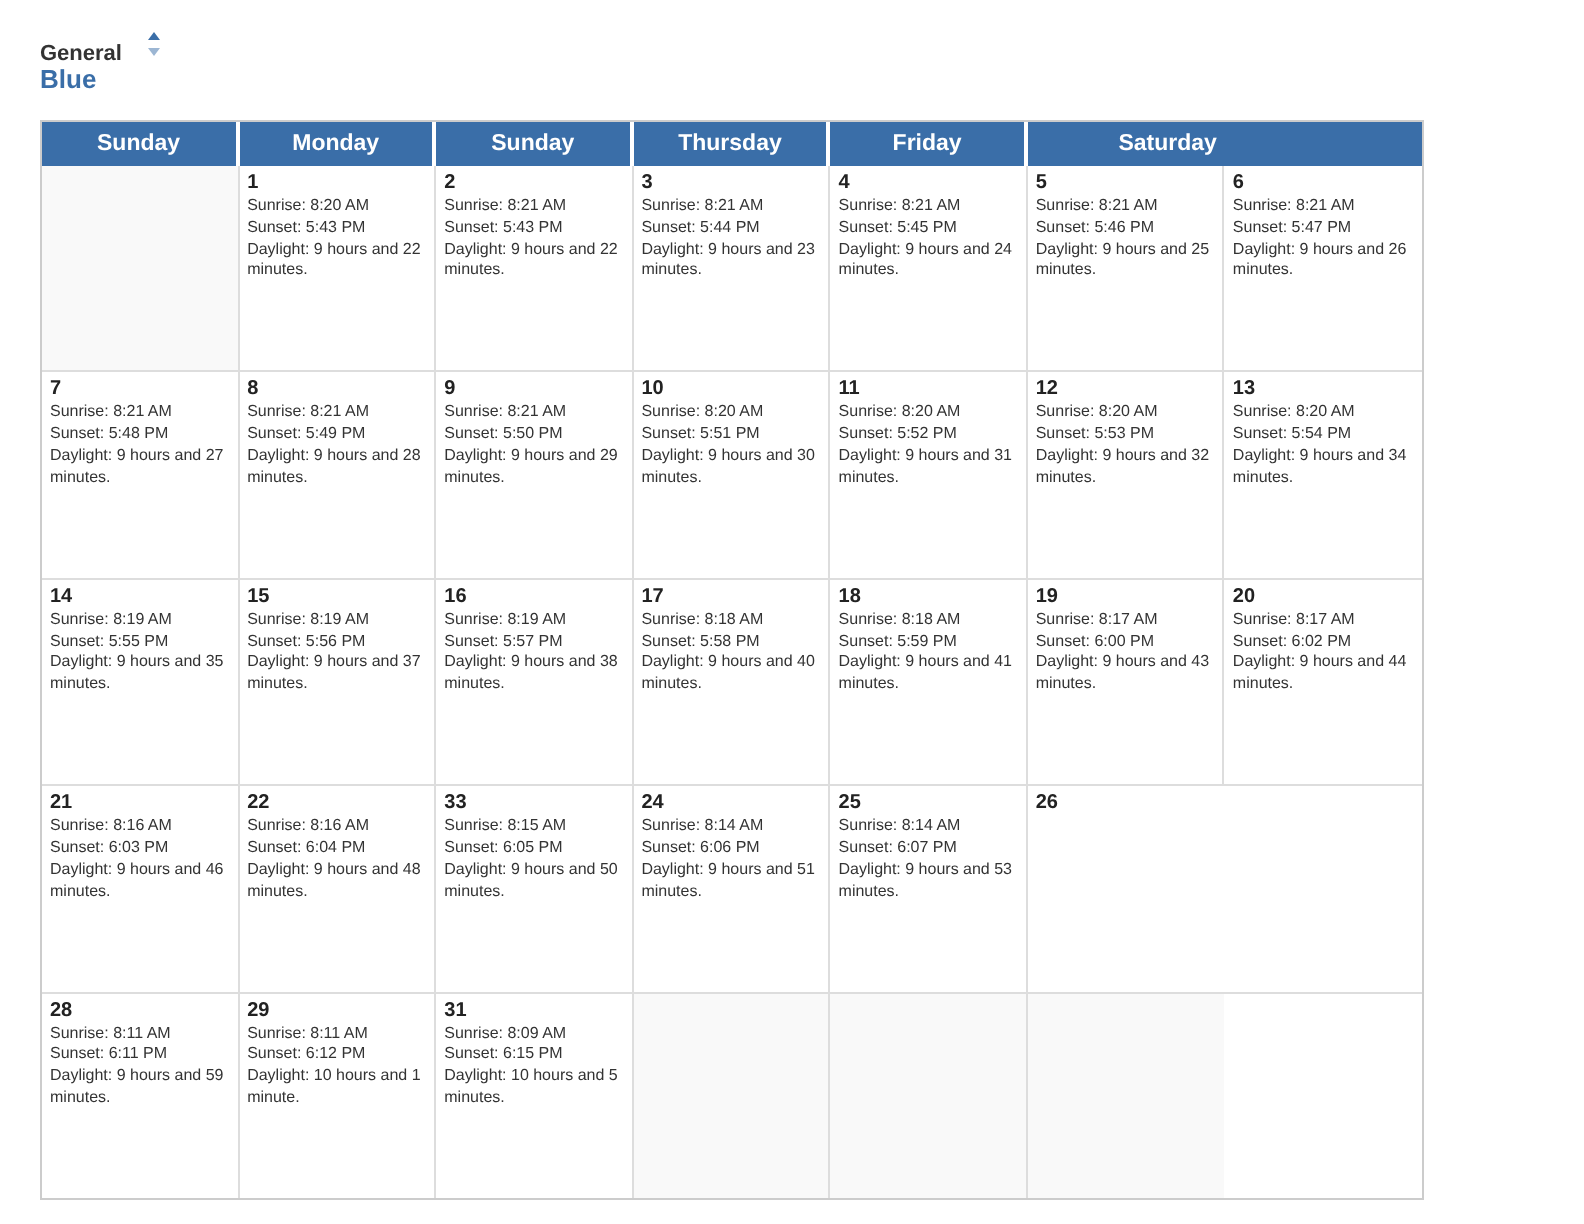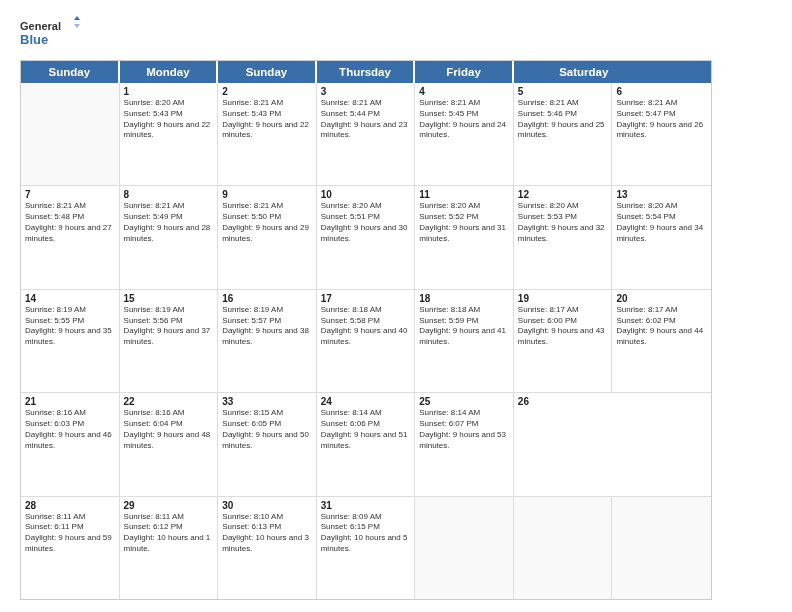--- a/index.html
+++ b/index.html
@@ -242,24 +242,20 @@
         <div class="cal-row">
           <div class="cal-cell">
             <div class="day-num">28</div>
             <div class="cell-text">Sunrise: 8:11 AM<br>Sunset: 6:11 PM<br>Daylight: 9 hours and 59 minutes.</div>
           </div>
           <div class="cal-cell">
             <div class="day-num">29</div>
             <div class="cell-text">Sunrise: 8:11 AM<br>Sunset: 6:12 PM<br>Daylight: 10 hours and 1 minute.</div>
           </div>
           <div class="cal-cell">
-            <div class="day-num">30</div>
-            <div class="cell-text">Sunrise: 8:10 AM<br>Sunset: 6:13 PM<br>Daylight: 10 hours and 3 minutes.</div>
-          </div>
-          <div class="cal-cell">
             <div class="day-num">31</div>
             <div class="cell-text">Sunrise: 8:09 AM<br>Sunset: 6:15 PM<br>Daylight: 10 hours and 5 minutes.</div>
           </div>
           <div class="cal-cell empty-cell"></div>
           <div class="cal-cell empty-cell"></div>
           <div class="cal-cell empty-cell"></div>
         </div>
       </div>
   </div>
 </div>

